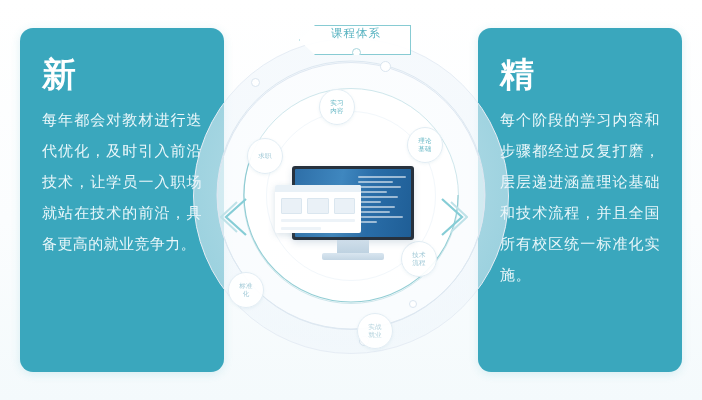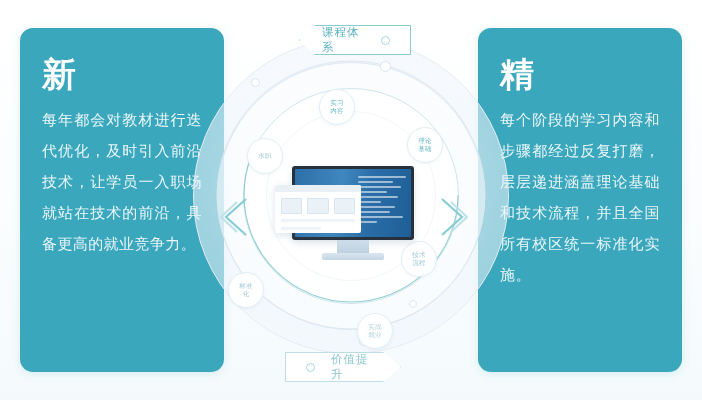--- a/index.html
+++ b/index.html
@@ -120,27 +120,28 @@
   .node span { display: block; width: 20px; }
   .node.pale { color: #9fc8d6; }
   .node.pale2 { color: #b6d4de; }
 
   
   .tag {
     position: absolute;
     height: 30px;
     display: flex;
     align-items: center;
-    gap: 16px;
+    gap: 7px;
     background: rgba(255,255,255,0.92);
     border: 1px solid #87cbd3;
     color: #5ab4c2;
     font-size: 11.5px;
     letter-spacing: 1px;
     box-sizing: border-box;
+    flex-direction: column;
   }
   .tag-top {
     left: 75px; top: 25px;
     width: 112px;
     padding: 0 20px 0 22px;
     clip-path: polygon(16px 0, 100% 0, 100% 100%, 16px 100%, 0 50%);
   }
   .tag-bottom {
     left: 61px; top: 352px;
     width: 116px;
@@ -322,19 +323,15 @@
       <svg width="30" height="42" viewBox="0 0 30 42">
         <polyline points="4,3 24,21 4,39" fill="none" stroke="#86cdd6" stroke-width="2.2"></polyline>
         <polyline points="13,6 29,21 13,36" fill="none" stroke="#bfe2e8" stroke-width="2"></polyline>
       </svg>
     </div>
 
     <div class="tag tag-top">
       <span class="tag-label">课程体系</span>
       <span class="tag-dot"></span>
     </div>
-    <div class="tag tag-bottom">
-      <span class="tag-dot"></span>
-      <span class="tag-label">价值提升</span>
-    </div>
 
   </div>
 </div>
 
 </body></html>

